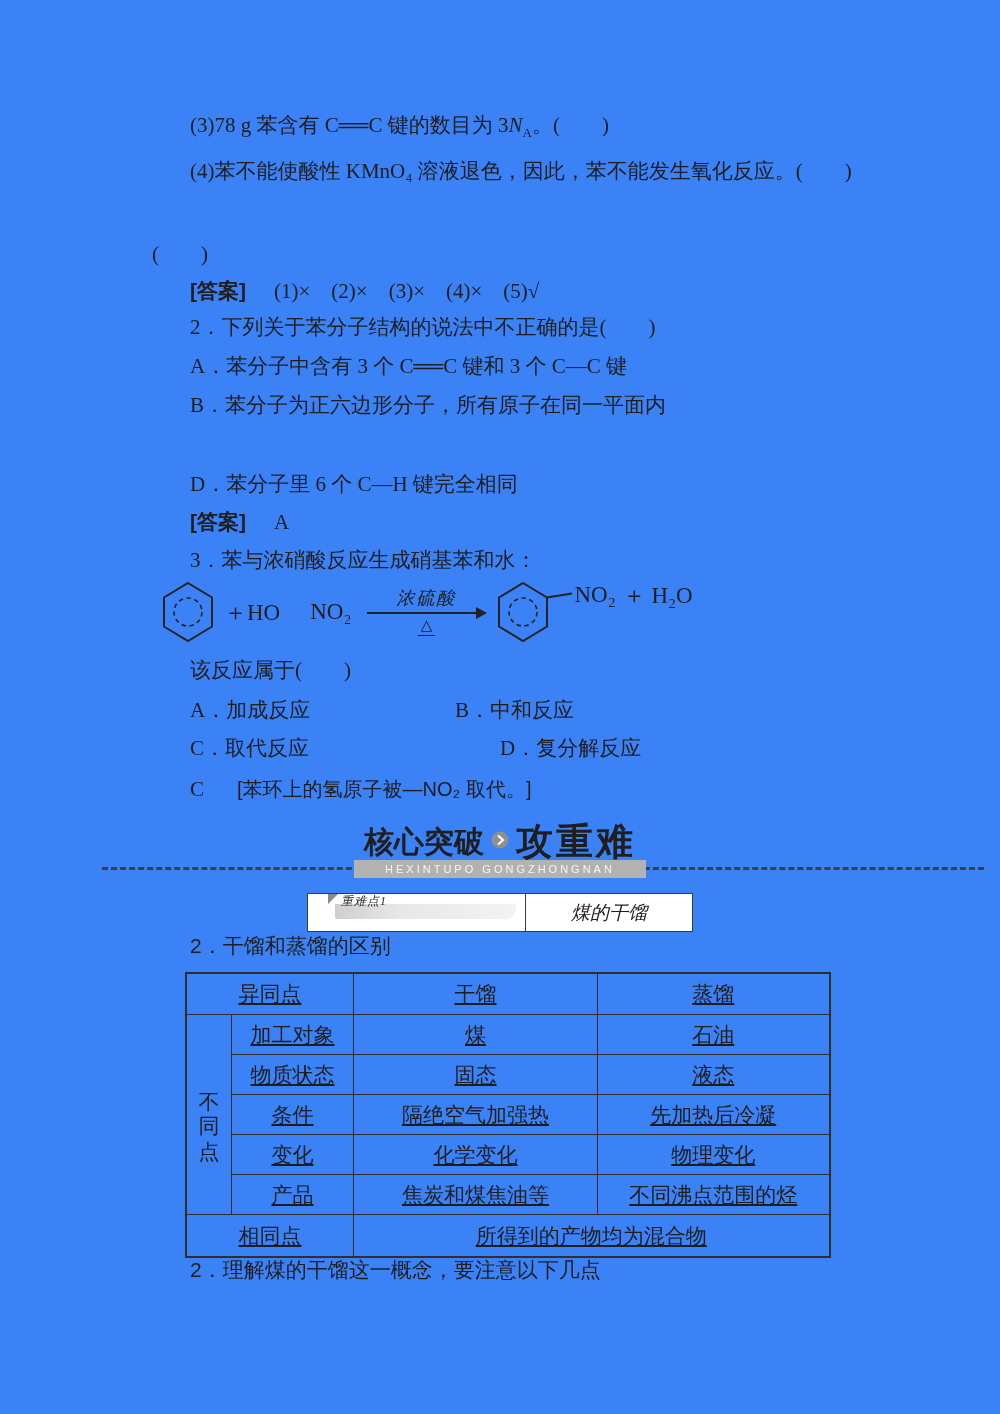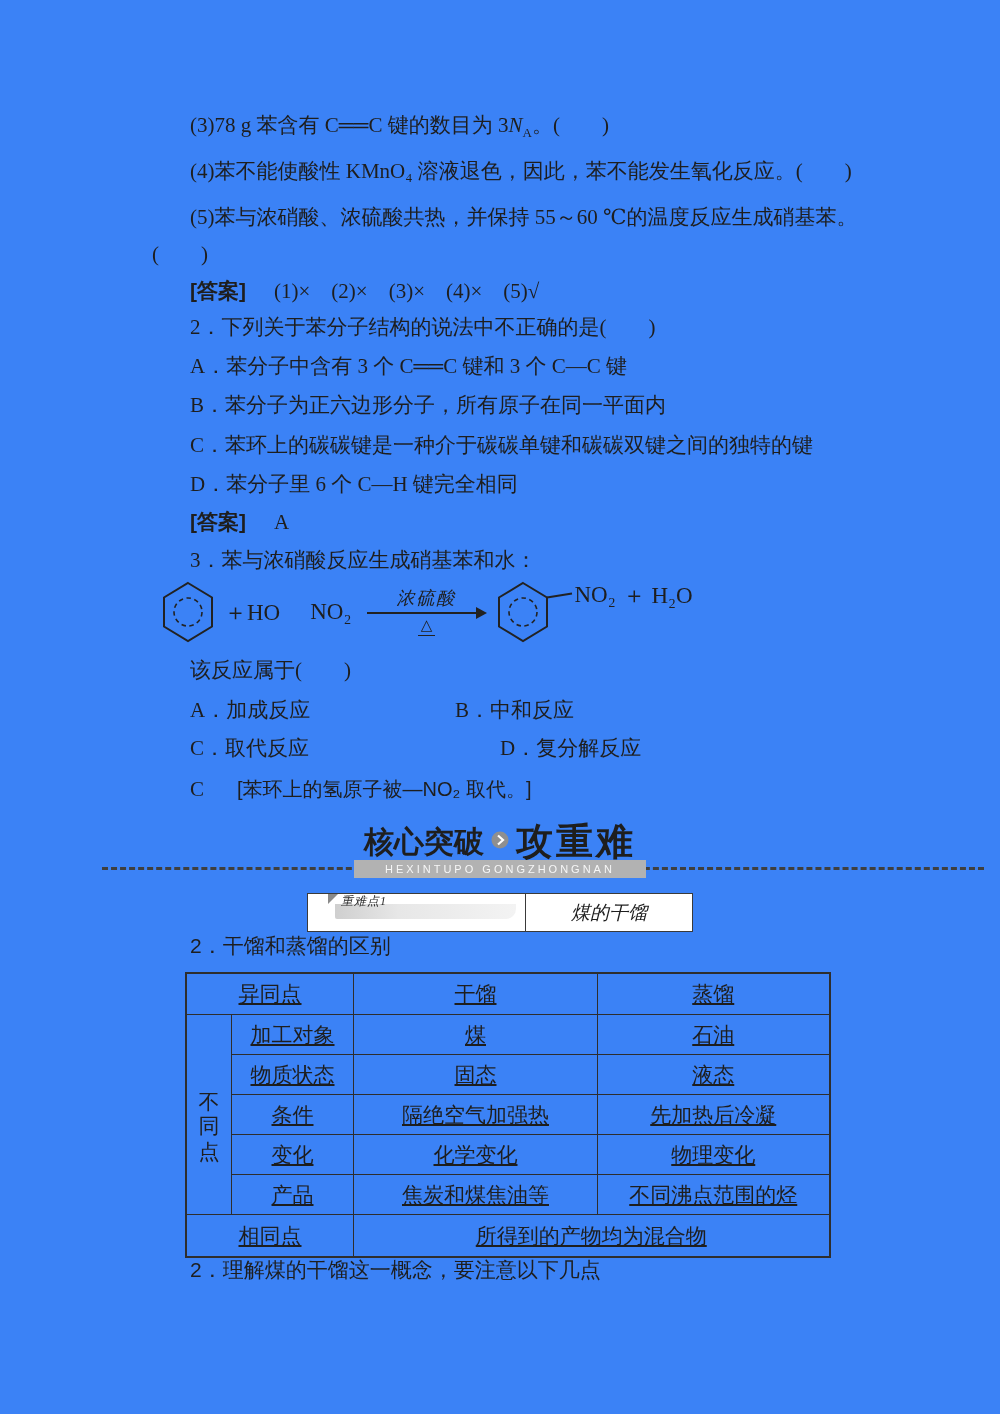--- a/index.html
+++ b/index.html
@@ -57,29 +57,27 @@
       letter-spacing:24px; font-size:21px; line-height:44px; }
 </style>
 </head>
 <body>
 
 <div class="page">
 
   <div class="abs t" style="left:190px; top:112px;"><span>(3)78 g 苯含有 C══C 键的数目为 3</span><span class="it">N</span><span class="subA">A</span><span>。(　　)</span></div>
 
   <div class="abs t" style="left:190px; top:158px;">(4)苯不能使酸性 KMnO₄ 溶液退色，因此，苯不能发生氧化反应。(　　)</div>
-  <div class="abs t" style="left:190px; top:204px;">(5)苯与浓硝酸、浓硫酸共热，并保持 55～60 ℃的温度反应生成硝基苯。</div>
   <div class="abs t" style="left:152px; top:241px;">(　　)</div>
 
   <div class="abs t" style="left:190px; top:277px;"><span class="ans-label">[答案]</span><span class="gap28"></span><span>(1)×　(2)×　(3)×　(4)×　(5)√</span></div>
 
   <div class="abs t" style="left:190px; top:314px;">2．下列关于苯分子结构的说法中不正确的是(　　)</div>
   <div class="abs t" style="left:190px; top:353px;">A．苯分子中含有 3 个 C══C 键和 3 个 C—C 键</div>
   <div class="abs t" style="left:190px; top:392px;">B．苯分子为正六边形分子，所有原子在同一平面内</div>
-  <div class="abs t" style="left:190px; top:432px;">C．苯环上的碳碳键是一种介于碳碳单键和碳碳双键之间的独特的键</div>
   <div class="abs t" style="left:190px; top:471px;">D．苯分子里 6 个 C—H 键完全相同</div>
 
   <div class="abs t" style="left:190px; top:508px;"><span class="ans-label">[答案]</span><span class="gap28"></span><span>A</span></div>
 
   <div class="abs t" style="left:190px; top:547px;">3．苯与浓硝酸反应生成硝基苯和水：</div>
 
   <div class="abs eq">
     <svg width="56" height="64" viewBox="0 0 56 64">
       <polygon points="28,3 52,17.5 52,46.5 28,61 4,46.5 4,17.5" fill="none" stroke="#222" stroke-width="2"></polygon>
       <circle cx="28" cy="32" r="14" fill="none" stroke="#222" stroke-width="1.6" stroke-dasharray="4.5,3.5"></circle>

